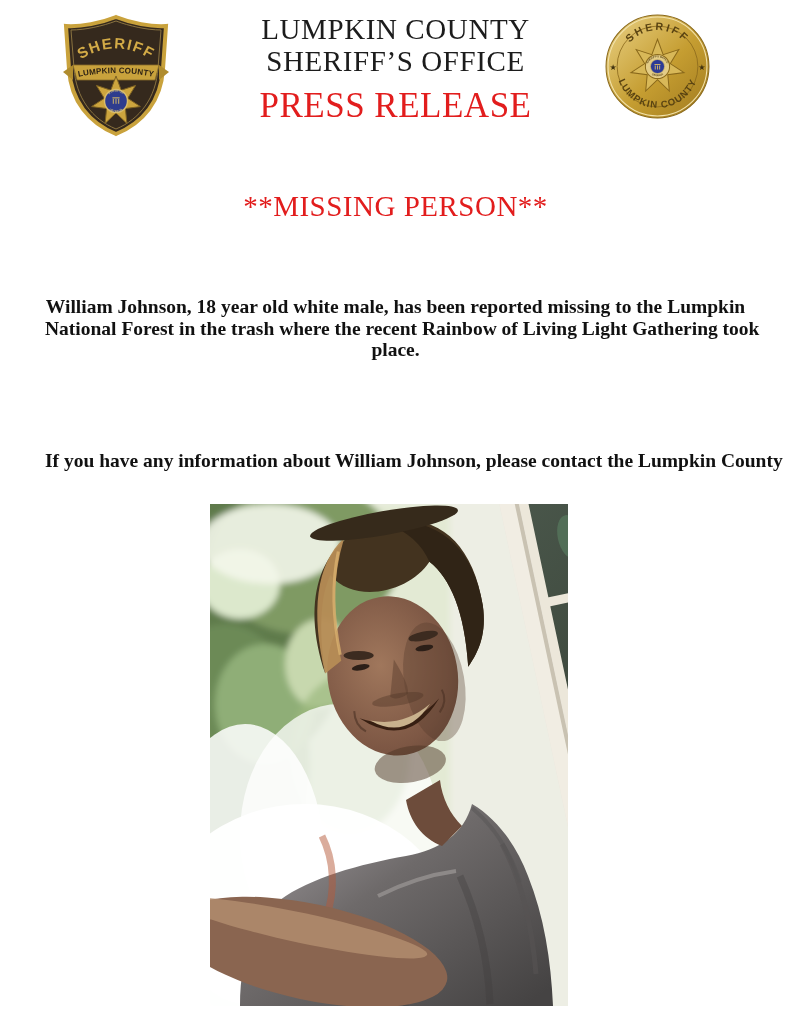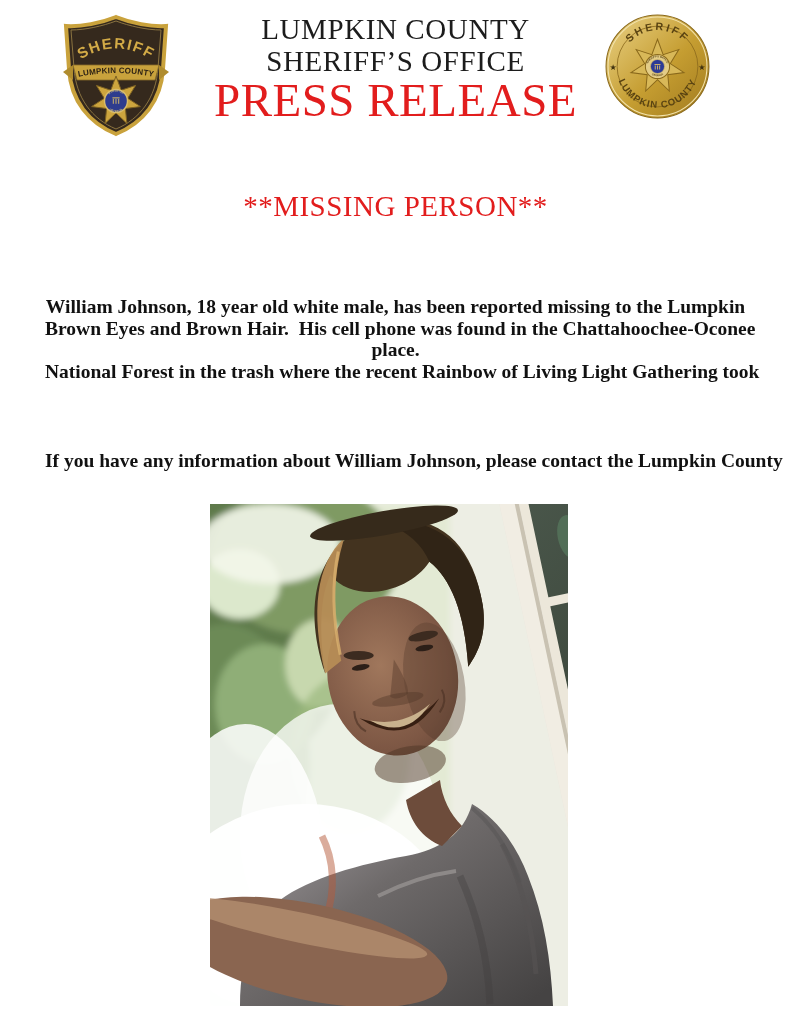--- a/index.html
+++ b/index.html
@@ -6,21 +6,21 @@
   .page {
     position:relative; width:791px; height:1024px; background:#ffffff;
     overflow:hidden; font-family:"Liberation Serif","DejaVu Serif",serif;
     color:#1c1c1c;
   }
   .patch  { position:absolute; left:57px;  top:13px; width:118px; height:124px; }
   .badge  { position:absolute; left:604px; top:13px; width:107px; height:107px; }
 
   .header-text { position:absolute; left:0; top:13px; width:100%; text-align:center; }
   .agency-line { font-size:29px; line-height:32px; letter-spacing:0.6px; color:#1c1c1c; }
-  .press-release { font-size:47px; line-height:46px; letter-spacing:0.5px; color:#e21d1d; }
+  .press-release { font-size:35px; line-height:46px; margin-top:6px; letter-spacing:0.5px; color:#e21d1d; }
 
   .missing-heading {
     position:absolute; left:0; top:189px; width:100%; text-align:center;
     font-size:29px; line-height:34px; letter-spacing:0.5px; color:#e21d1d;
   }
 
   .body-block {
     position:absolute; left:45px; width:701px; text-align:center;
     font-weight:bold; font-size:19.5px; line-height:21.6px; color:#111111;
   }
@@ -113,23 +113,22 @@
       <rect x="50.3" y="52" width="0.9" height="4" fill="#d9bd6b"></rect>
       <rect x="52.5" y="52" width="0.9" height="4" fill="#d9bd6b"></rect>
       <rect x="54.7" y="52" width="0.9" height="4" fill="#d9bd6b"></rect>
     </g>
   </svg>
 
   <div class="missing-heading">**MISSING PERSON**</div>
 
   <div class="body-block" id="para1">
     <div class="text-line">William Johnson, 18 year old white male, has been reported missing to the Lumpkin</div>
-    <div class="text-line">Brown Eyes and Brown Hair.  His cell phone was found in the Chattahoochee-Oconee</div>
+    <div class="text-line">National Forest in the trash where the recent Rainbow of Living Light Gathering took</div>
     <div class="text-line">place.</div>
-    <div class="text-line">National Forest in the trash where the recent Rainbow of Living Light Gathering took</div>
   </div>
 
   <div class="body-block" id="para2">
     <div class="text-line">If you have any information about William Johnson, please contact the Lumpkin County</div>
   </div>
 
   <div class="photo-frame" role="img" aria-label="Photo of William Johnson, missing person, smiling in gray t-shirt in front of a door">
     <svg viewBox="0 0 358 502" preserveAspectRatio="none">
       <defs>
         <linearGradient id="gShirt" x1="0" y1="0" x2="1" y2="0.9">

